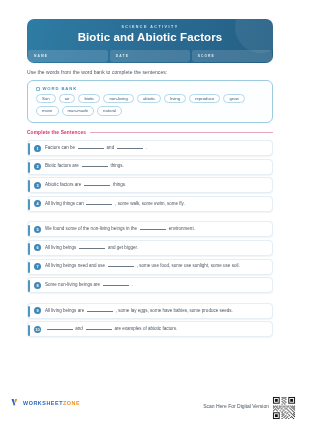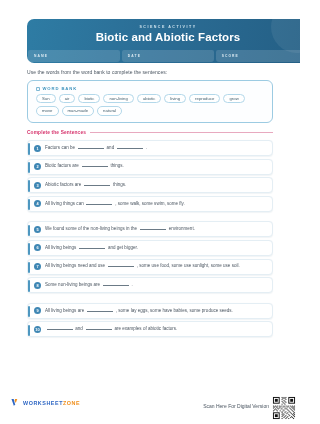--- a/index.html
+++ b/index.html
@@ -10,21 +10,20 @@
     color:#3d4852;
     overflow:hidden;
   }
   .page{position:relative;width:300px;height:424px;box-sizing:border-box;}
 
   
   .header{
     position:absolute;left:27px;top:19px;width:246px;height:44px;
     border-radius:7px;overflow:hidden;
     background:linear-gradient(100deg,#2e7ca4 0%,#2b6d95 45%,#245f85 100%);
-    padding-left:36px;
   }
   .header-blob{
     position:absolute;right:-14px;top:-18px;width:52px;height:52px;
     border-radius:50%;background:rgba(255,255,255,0.07);
   }
   .header-kicker{
     position:absolute;top:6px;left:0;width:100%;text-align:center;
     font-size:3.6px;letter-spacing:1.5px;font-weight:700;
     color:#cfe4ef;text-transform:uppercase;
   }

